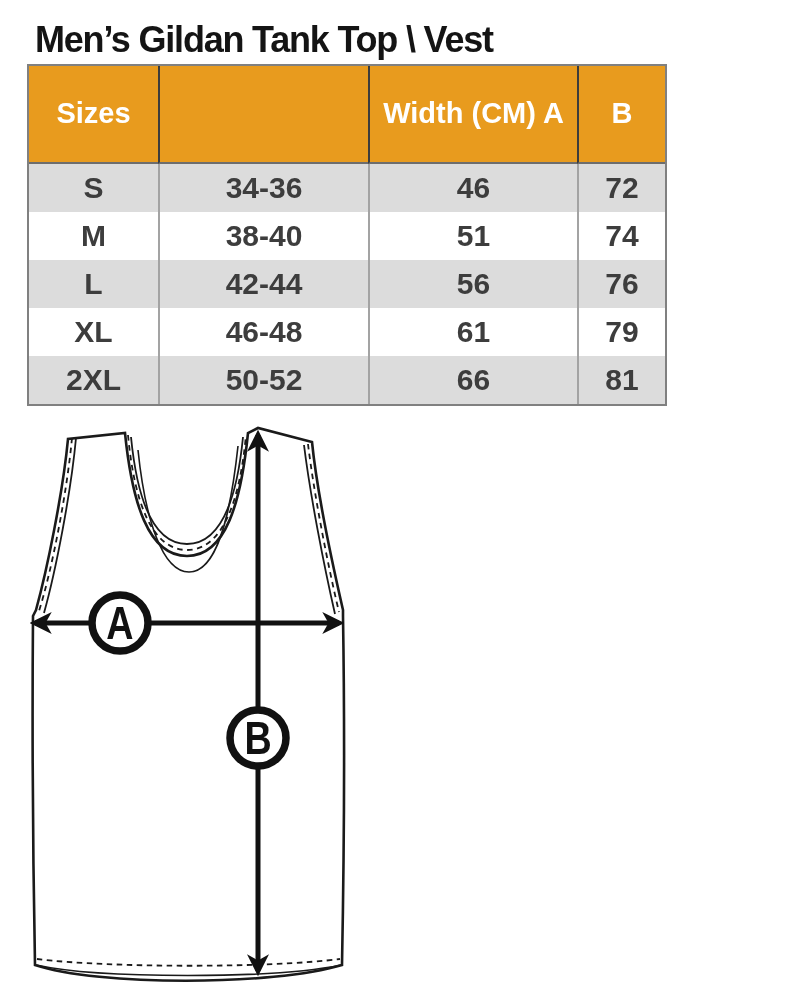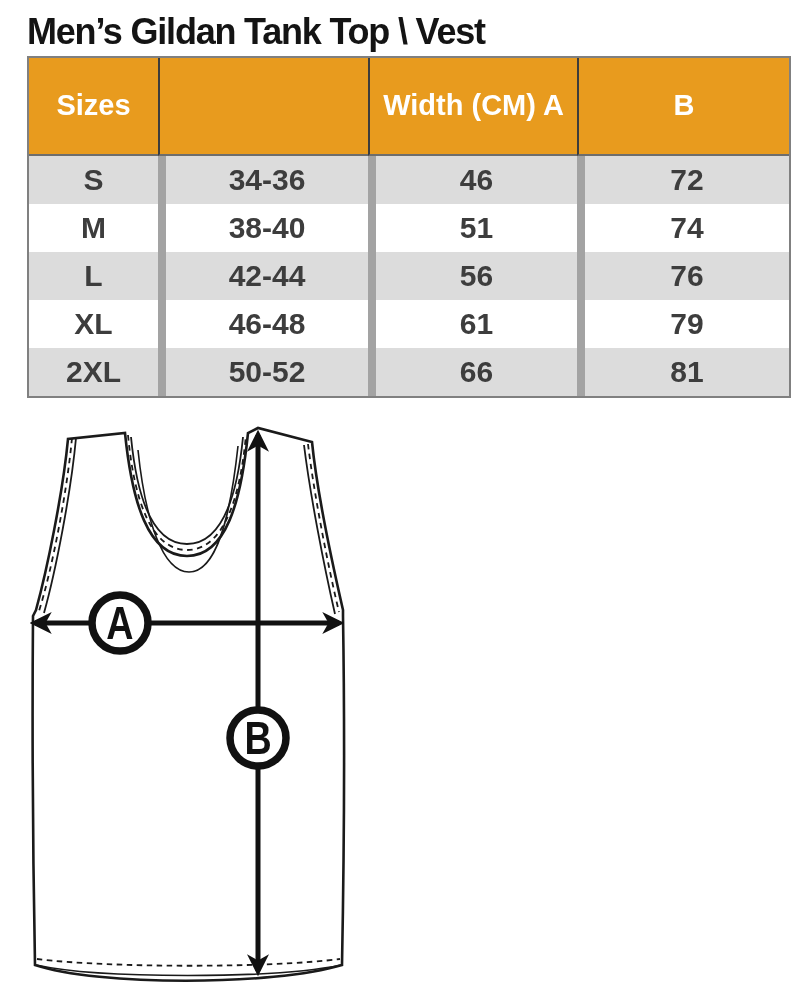--- a/index.html
+++ b/index.html
@@ -1,39 +1,39 @@
 <!DOCTYPE html>
 <html><head>
 <meta charset="utf-8">
 <style>
   html,body{margin:0;padding:0;}
   body{
     width:812px;height:1000px;position:relative;background:#ffffff;
     font-family:"Liberation Sans", sans-serif;overflow:hidden;
   }
   .page-title{
-    position:absolute;left:27px;top:11px;margin:0;
+    position:absolute;left:27px;top:11px;margin:8px;
     font-size:36px;font-weight:bold;letter-spacing:-1.2px;color:#141414;
     white-space:nowrap;
   }
   
   .size-table{
-    position:absolute;left:27px;top:56px;width:764px;box-sizing:border-box;
+    position:absolute;left:27px;top:64px;width:640px;box-sizing:border-box;
     display:grid;grid-template-columns:129px 210px 209px 1fr;
     border:2px solid #808080;background:#e5e5e5;
   }
   .thead,.tr{display:contents;}
   .th{
     background:#E89B1E;color:#ffffff;height:96px;
     display:flex;flex-direction:column;align-items:center;justify-content:center;
     font-size:29px;font-weight:bold;line-height:1.22;text-align:center;
     border-bottom:2px solid #6d6d6d;
   }
   .th + .th, .td + .td{border-left:2px solid #3c3c3c;}
-  .tr .td + .td{border-left:8px solid #a3a3a3;}
+  .tr .td + .td{border-left:2px solid #a3a3a3;}
   .td{
     height:48px;display:flex;align-items:center;justify-content:center;
     font-size:30px;font-weight:bold;color:#3d3d3d;background:#ffffff;
   }
   .tr.shade .td{background:#dcdcdc;}
   
   .diagram{position:absolute;left:25px;top:420px;}
   .gline{stroke:#1a1a1a;fill:none;}
   .dash{stroke:#1a1a1a;fill:none;stroke-width:1.8;stroke-dasharray:5.5 4.5;}
   .arrow{stroke:#111111;stroke-width:5;fill:none;}

